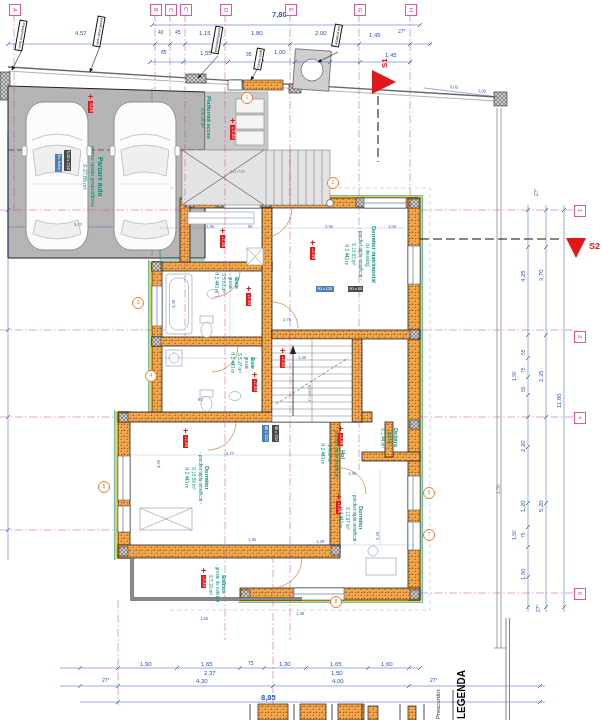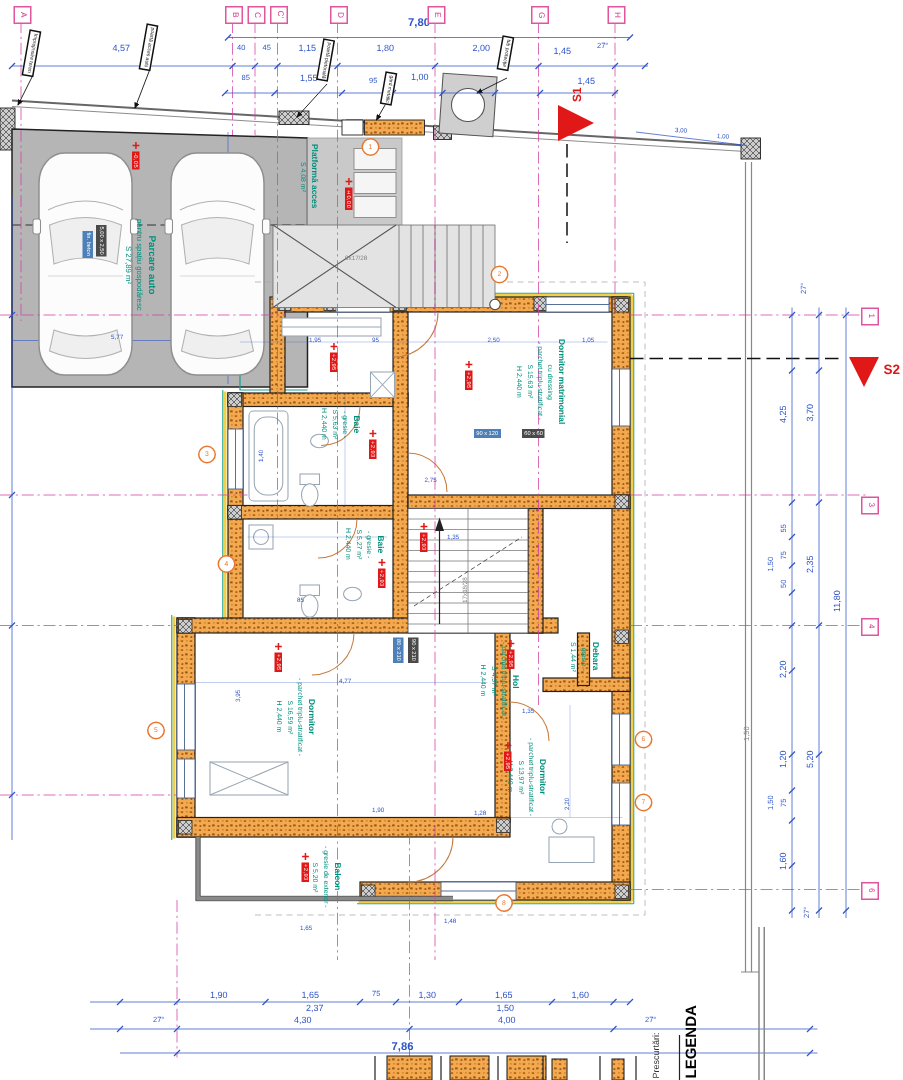--- a/index.html
+++ b/index.html
@@ -358,21 +358,21 @@
     <div class="lbl " style="left: 201px; top: 661px;">1,65</div>
     <div class="lbl s" style="left: 248px; top: 661px;">75</div>
     <div class="lbl " style="left: 279px; top: 661px;">1,30</div>
     <div class="lbl " style="left: 330px; top: 661px;">1,65</div>
     <div class="lbl " style="left: 381px; top: 661px;">1,60</div>
     <div class="lbl " style="left: 204px; top: 670px;">2,37</div>
     <div class="lbl " style="left: 331px; top: 670px;">1,50</div>
     <div class="lbl s" style="left: 102px; top: 678px;">27°</div>
     <div class="lbl " style="left: 196px; top: 678px;">4,30</div>
     <div class="lbl " style="left: 332px; top: 678px;">4,00</div>
-    <div class="lbl b" style="left: 261px; top: 694px;">7,86</div>
+    <div class="lbl b" style="left: 261px; top: 694px;">8,85</div>
     <div class="lbl s" style="left: 430px; top: 678px;">27°</div>
     <div class="lbl xs" style="left: 206px; top: 225px;">1,95</div>
     <div class="lbl xs" style="left: 248px; top: 225px;">95</div>
     <div class="lbl xs" style="left: 325px; top: 225px;">2,50</div>
     <div class="lbl xs" style="left: 388px; top: 225px;">1,05</div>
     <div class="lbl xs" style="left: 283px; top: 318px;">2,75</div>
     <div class="lbl xs" style="left: 298px; top: 356px;">1,35</div>
     <div class="lbl xs" style="left: 198px; top: 398px;">85</div>
     <div class="lbl xs" style="left: 226px; top: 452px;">4,77</div>
     <div class="lbl xs" style="left: 348px; top: 472px;">1,35</div>

